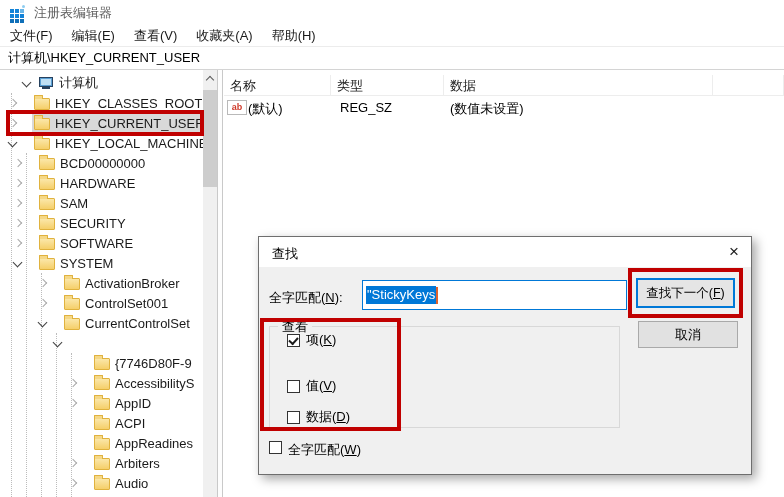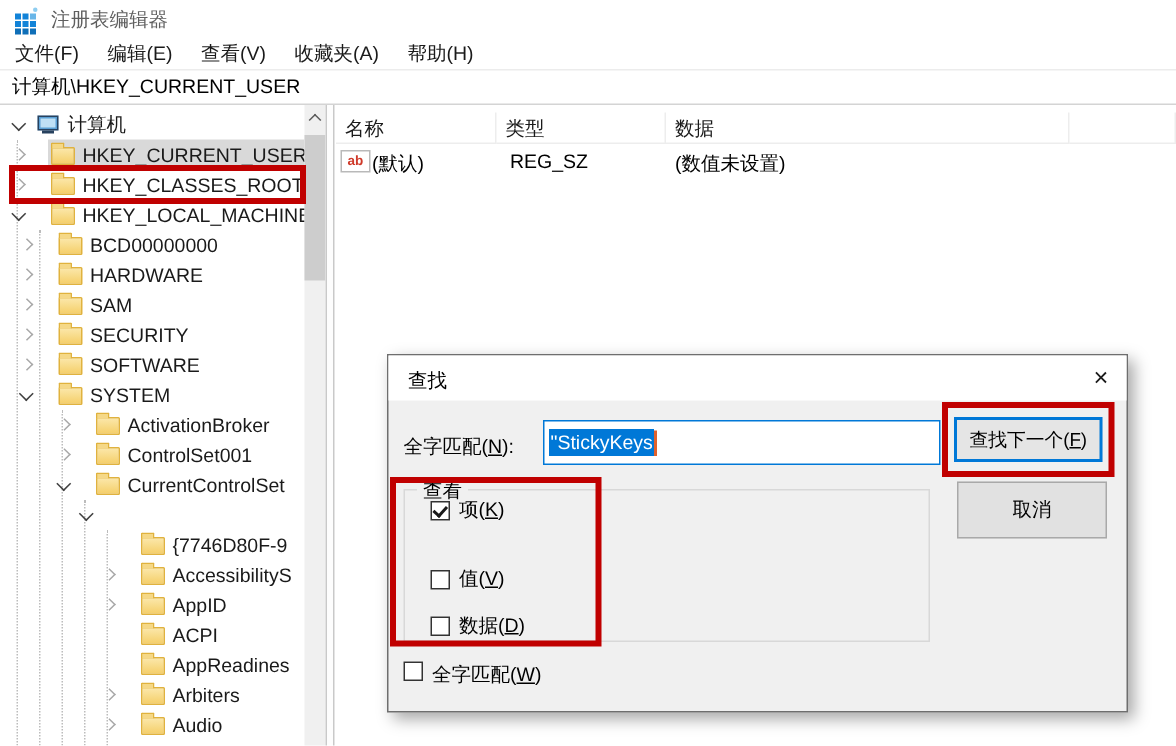--- a/index.html
+++ b/index.html
@@ -19,21 +19,21 @@
   .menubar{position:absolute;left:0;top:25px;right:0;height:21px;display:flex;align-items:center;border-bottom:1px solid #ececec;font-size:13px;color:#1a1a1a}
   .mitem{padding:0 9px;margin-left:1px}
   
   .addrbar{position:absolute;left:0;top:47px;right:0;height:22px;display:flex;align-items:center;padding-left:8px;border-bottom:1px solid #d4d4d4;font-size:13px;color:#000}
   
   .main{position:absolute;left:0;top:70px;right:0;bottom:0}
   
   .tree{position:absolute;left:0;top:0;width:203px;bottom:0;overflow:hidden;padding-top:3px;background:#fff}
   .guide{position:absolute;width:0;border-left:1px dotted #bcbcbc;z-index:0}
   .trow{height:20px;display:flex;align-items:center;font-size:13px;color:#1a1a1a;white-space:nowrap;position:relative;z-index:1}
-  .l0{padding-left:6px}.l1{padding-left:6px}.l2{padding-left:11px}.l3{padding-left:36px}.l4{padding-left:51px}.l5{padding-left:66px}
+  .l0{padding-left:20px}.l1{padding-left:6px}.l2{padding-left:11px}.l3{padding-left:36px}.l4{padding-left:51px}.l5{padding-left:66px}
   .chev{flex:0 0 14px;height:20px;position:relative}
   .chev.col::before{content:"";position:absolute;left:4px;top:7px;width:5px;height:5px;border-top:1px solid #a8a8a8;border-right:1px solid #a8a8a8;transform:rotate(45deg)}
   .chev.exp::before{content:"";position:absolute;left:3px;top:6px;width:6px;height:6px;border-top:1px solid #404040;border-right:1px solid #404040;transform:rotate(135deg)}
   .rowbody{display:flex;align-items:center;height:20px;flex:1;min-width:0;margin-left:12px;padding-left:2px;overflow:hidden}
   .l0 .rowbody{margin-left:2px}
   .sel .rowbody{background:#d9d9d9}
   .fold{flex:0 0 16px;height:12px;background:linear-gradient(#fbe7a9,#f5cf6a);border:1px solid #e0b23e;border-radius:1px;position:relative;box-sizing:border-box;margin-top:1px}
   .fold::before{content:"";position:absolute;left:-1px;top:-4px;width:7px;height:3px;background:#f5d887;border:1px solid #e0b23e;border-bottom:none;border-radius:1px 1px 0 0}
   .comp{flex:0 0 16px;height:14px;position:relative}
   .comp::before{content:"";position:absolute;left:1px;top:1px;width:12px;height:8px;background:#bfe0f5;border:1px solid #27415e;box-shadow:inset 0 0 0 1px #5a9fd4}
@@ -57,21 +57,21 @@
   
   .dialog{position:absolute;left:258px;top:166px;width:492px;height:237px;background:#f0f0f0;border:1px solid #6e6e6e;box-shadow:4px 4px 10px rgba(0,0,0,.35);z-index:5}
   .dtitlebar{position:absolute;left:0;top:0;right:0;height:30px;background:#fff}
   .dtitle{position:absolute;left:13px;top:8px;font-size:13px;color:#000}
   .dclose{position:absolute;right:12px;top:6px;font-size:17px;line-height:17px;color:#1a1a1a;cursor:default}
   .dlabel{position:absolute;left:10px;top:52px;font-size:13px;color:#000}
   .dinput{position:absolute;left:103px;top:43px;width:260px;height:28px;background:#fff;border:1px solid #0078d7;box-sizing:content-box;display:flex;align-items:center;padding-left:3px;font-size:13px}
   .dsel{background:#0078d7;color:#fff;padding:1px 1px 2px 1px}
   .caret{display:inline-block;width:2px;height:17px;background:#e0622d;vertical-align:middle}
   .btn-find{position:absolute;left:377px;top:41px;width:99px;height:30px;background:#e5e5e5;border:2px solid #0078d7;box-sizing:border-box;font-size:12.5px;color:#000;display:flex;align-items:center;justify-content:center}
-  .btn-cancel{position:absolute;left:379px;top:84px;width:100px;height:38px;background:#e1e1e1;border:1px solid #a9a9a9;box-sizing:border-box;font-size:13px;color:#000;display:flex;align-items:center;justify-content:center}
+  .btn-cancel{position:absolute;left:379px;top:84px;width:100px;height:27px;background:#e1e1e1;border:1px solid #a9a9a9;box-sizing:border-box;font-size:13px;color:#000;display:flex;align-items:center;justify-content:center}
   .group{position:absolute;left:10px;top:89px;width:351px;height:102px;border:1px solid #d8d8d8;box-sizing:border-box}
   .glabel{position:absolute;left:8px;top:-9px;background:#f0f0f0;padding:0 4px;font-size:13px;color:#000}
   .cbrow{position:absolute;display:flex;align-items:center;font-size:13px;color:#000;height:16px}
   .cb1{left:17px;top:5px}.cb2{left:17px;top:51px}.cb3{left:17px;top:82px}
   .cbox{width:13px;height:13px;background:#fff;border:1px solid #333;box-sizing:border-box;margin-right:6px;position:relative;flex:0 0 13px}
   .cbox.checked::after{content:"";position:absolute;left:1px;top:2px;width:7px;height:4px;border-left:2px solid #1a1a1a;border-bottom:2px solid #1a1a1a;transform:rotate(-48deg)}
   .wholeword{position:absolute;left:10px;top:204px;display:flex;font-size:13px;color:#000}
   .u{text-decoration:underline}
   
   .redbox{border:4px solid #c00000;box-sizing:border-box;position:absolute;z-index:8;pointer-events:none}
@@ -108,32 +108,32 @@
     <div class="guide" style="left:56px;top:263px;bottom:0"></div>
     <div class="guide" style="left:71px;top:283px;bottom:0"></div>
 
     <div class="trow l0">
       <span class="chev exp"></span>
       <span class="rowbody">
           <span class="comp"></span>
       <span class="tlabel">计算机</span>
         </span>
     </div>
+    <div class="trow l1">
+      <span class="chev col"></span>
+      <span class="rowbody">
+          <span class="fold"></span>
+      <span class="tlabel">HKEY_CLASSES_ROOT</span>
+        </span>
+    </div>
     <div class="trow l1 sel">
       <span class="chev col"></span>
       <span class="rowbody">
           <span class="fold"></span>
       <span class="tlabel">HKEY_CURRENT_USER</span>
-        </span>
-    </div>
-    <div class="trow l1">
-      <span class="chev col"></span>
-      <span class="rowbody">
-          <span class="fold"></span>
-      <span class="tlabel">HKEY_CLASSES_ROOT</span>
         </span>
     </div>
     <div class="trow l1">
       <span class="chev exp"></span>
       <span class="rowbody">
           <span class="fold"></span>
       <span class="tlabel">HKEY_LOCAL_MACHINE</span>
         </span>
     </div>
     <div class="trow l2">

